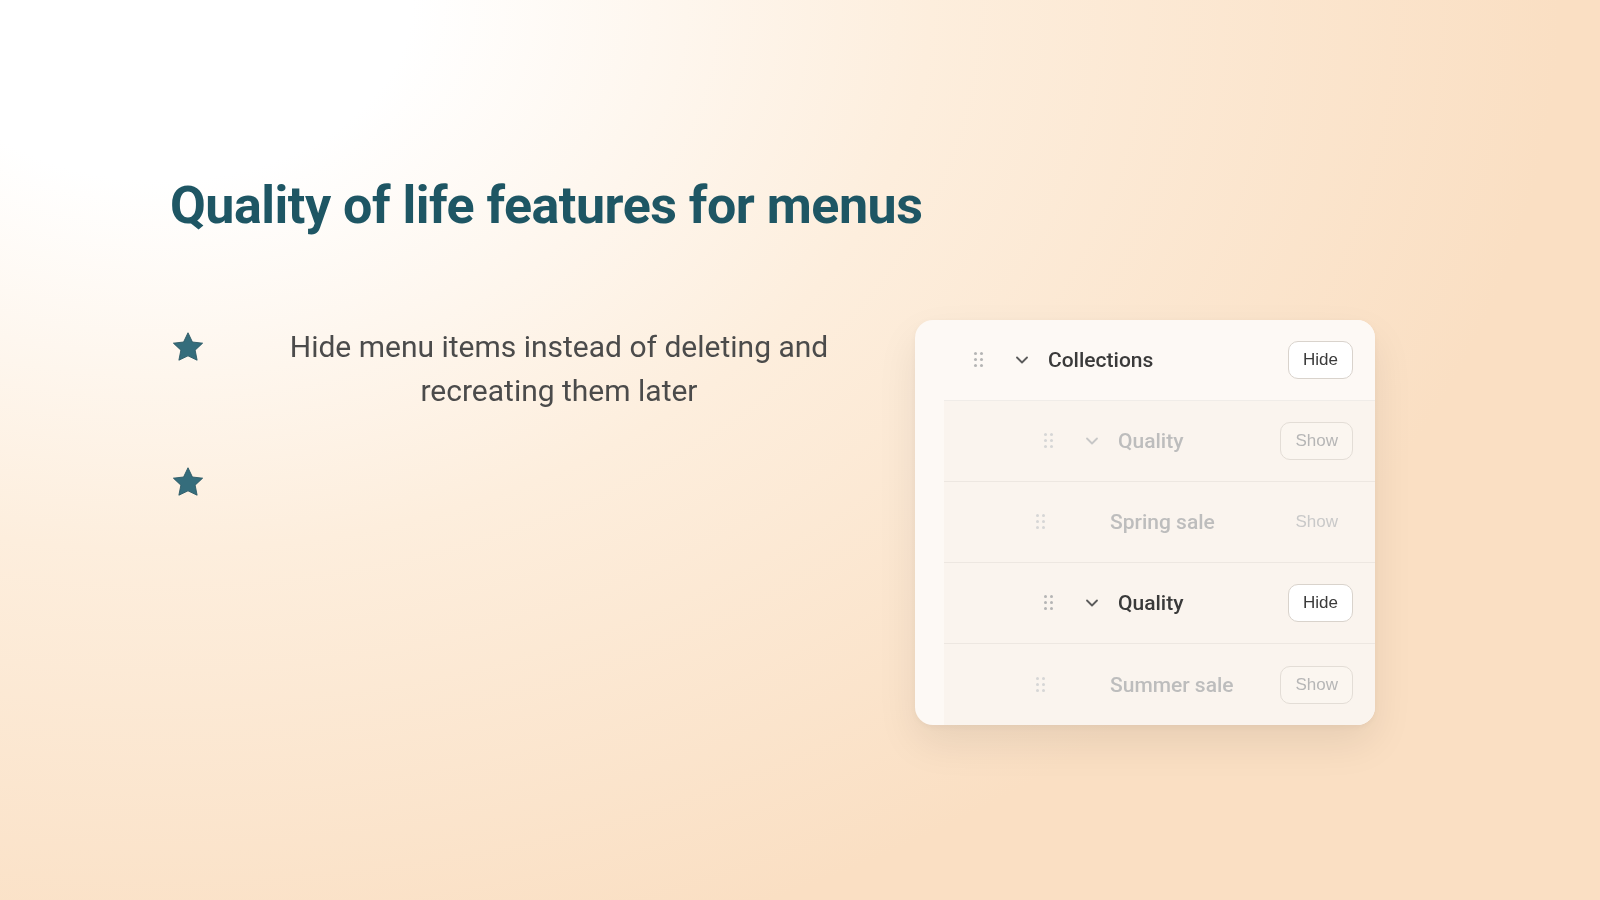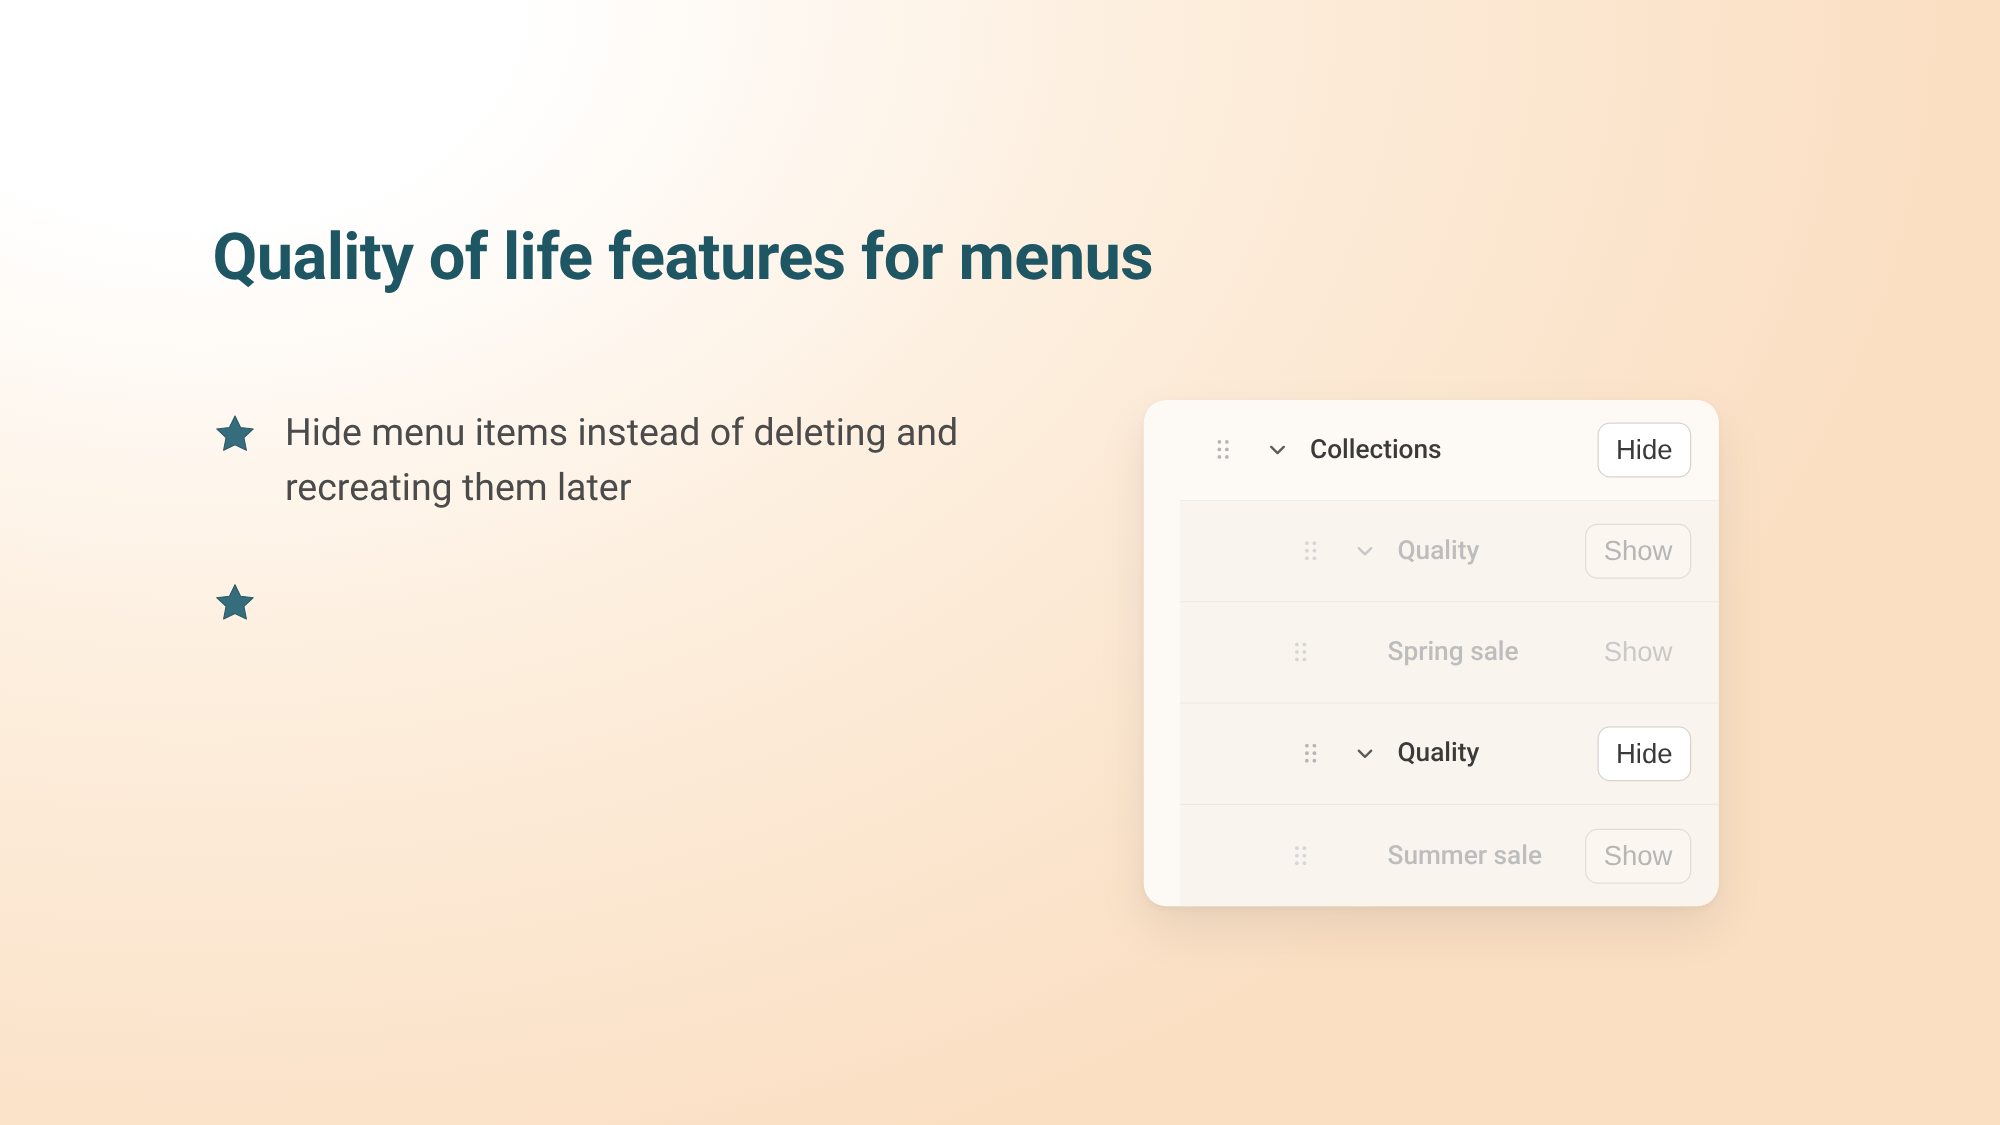--- a/index.html
+++ b/index.html
@@ -37,20 +37,21 @@
   .bullet .star {
     flex: 0 0 auto;
     width: 36px;
     height: 36px;
     margin-top: 4px;
   }
   .bullet .text {
     font-size: 30px;
     line-height: 1.45;
     color: #4b4b4b;
+    text-align: center;
   }
   .panel {
     position: absolute;
     left: 915px;
     top: 320px;
     width: 460px;
     background: #fdf9f5;
     border-radius: 18px;
     box-shadow: 0 18px 40px rgba(0,0,0,0.08), 0 2px 6px rgba(0,0,0,0.04);
     overflow: hidden;
@@ -99,21 +100,21 @@
     font-size: 21px;
     font-weight: 500;
     color: #3a3a3a;
   }
   .btn {
     flex: 0 0 auto;
     padding: 8px 14px;
     border: 1px solid #d9d3cc;
     border-radius: 10px;
     background: #ffffff;
-    font-size: 22px;
+    font-size: 17px;
     font-weight: 500;
     color: #3a3a3a;
     cursor: pointer;
   }
   .btn.ghost {
     border-color: transparent;
     background: transparent;
     color: #c9c9c9;
     cursor: default;
   }

